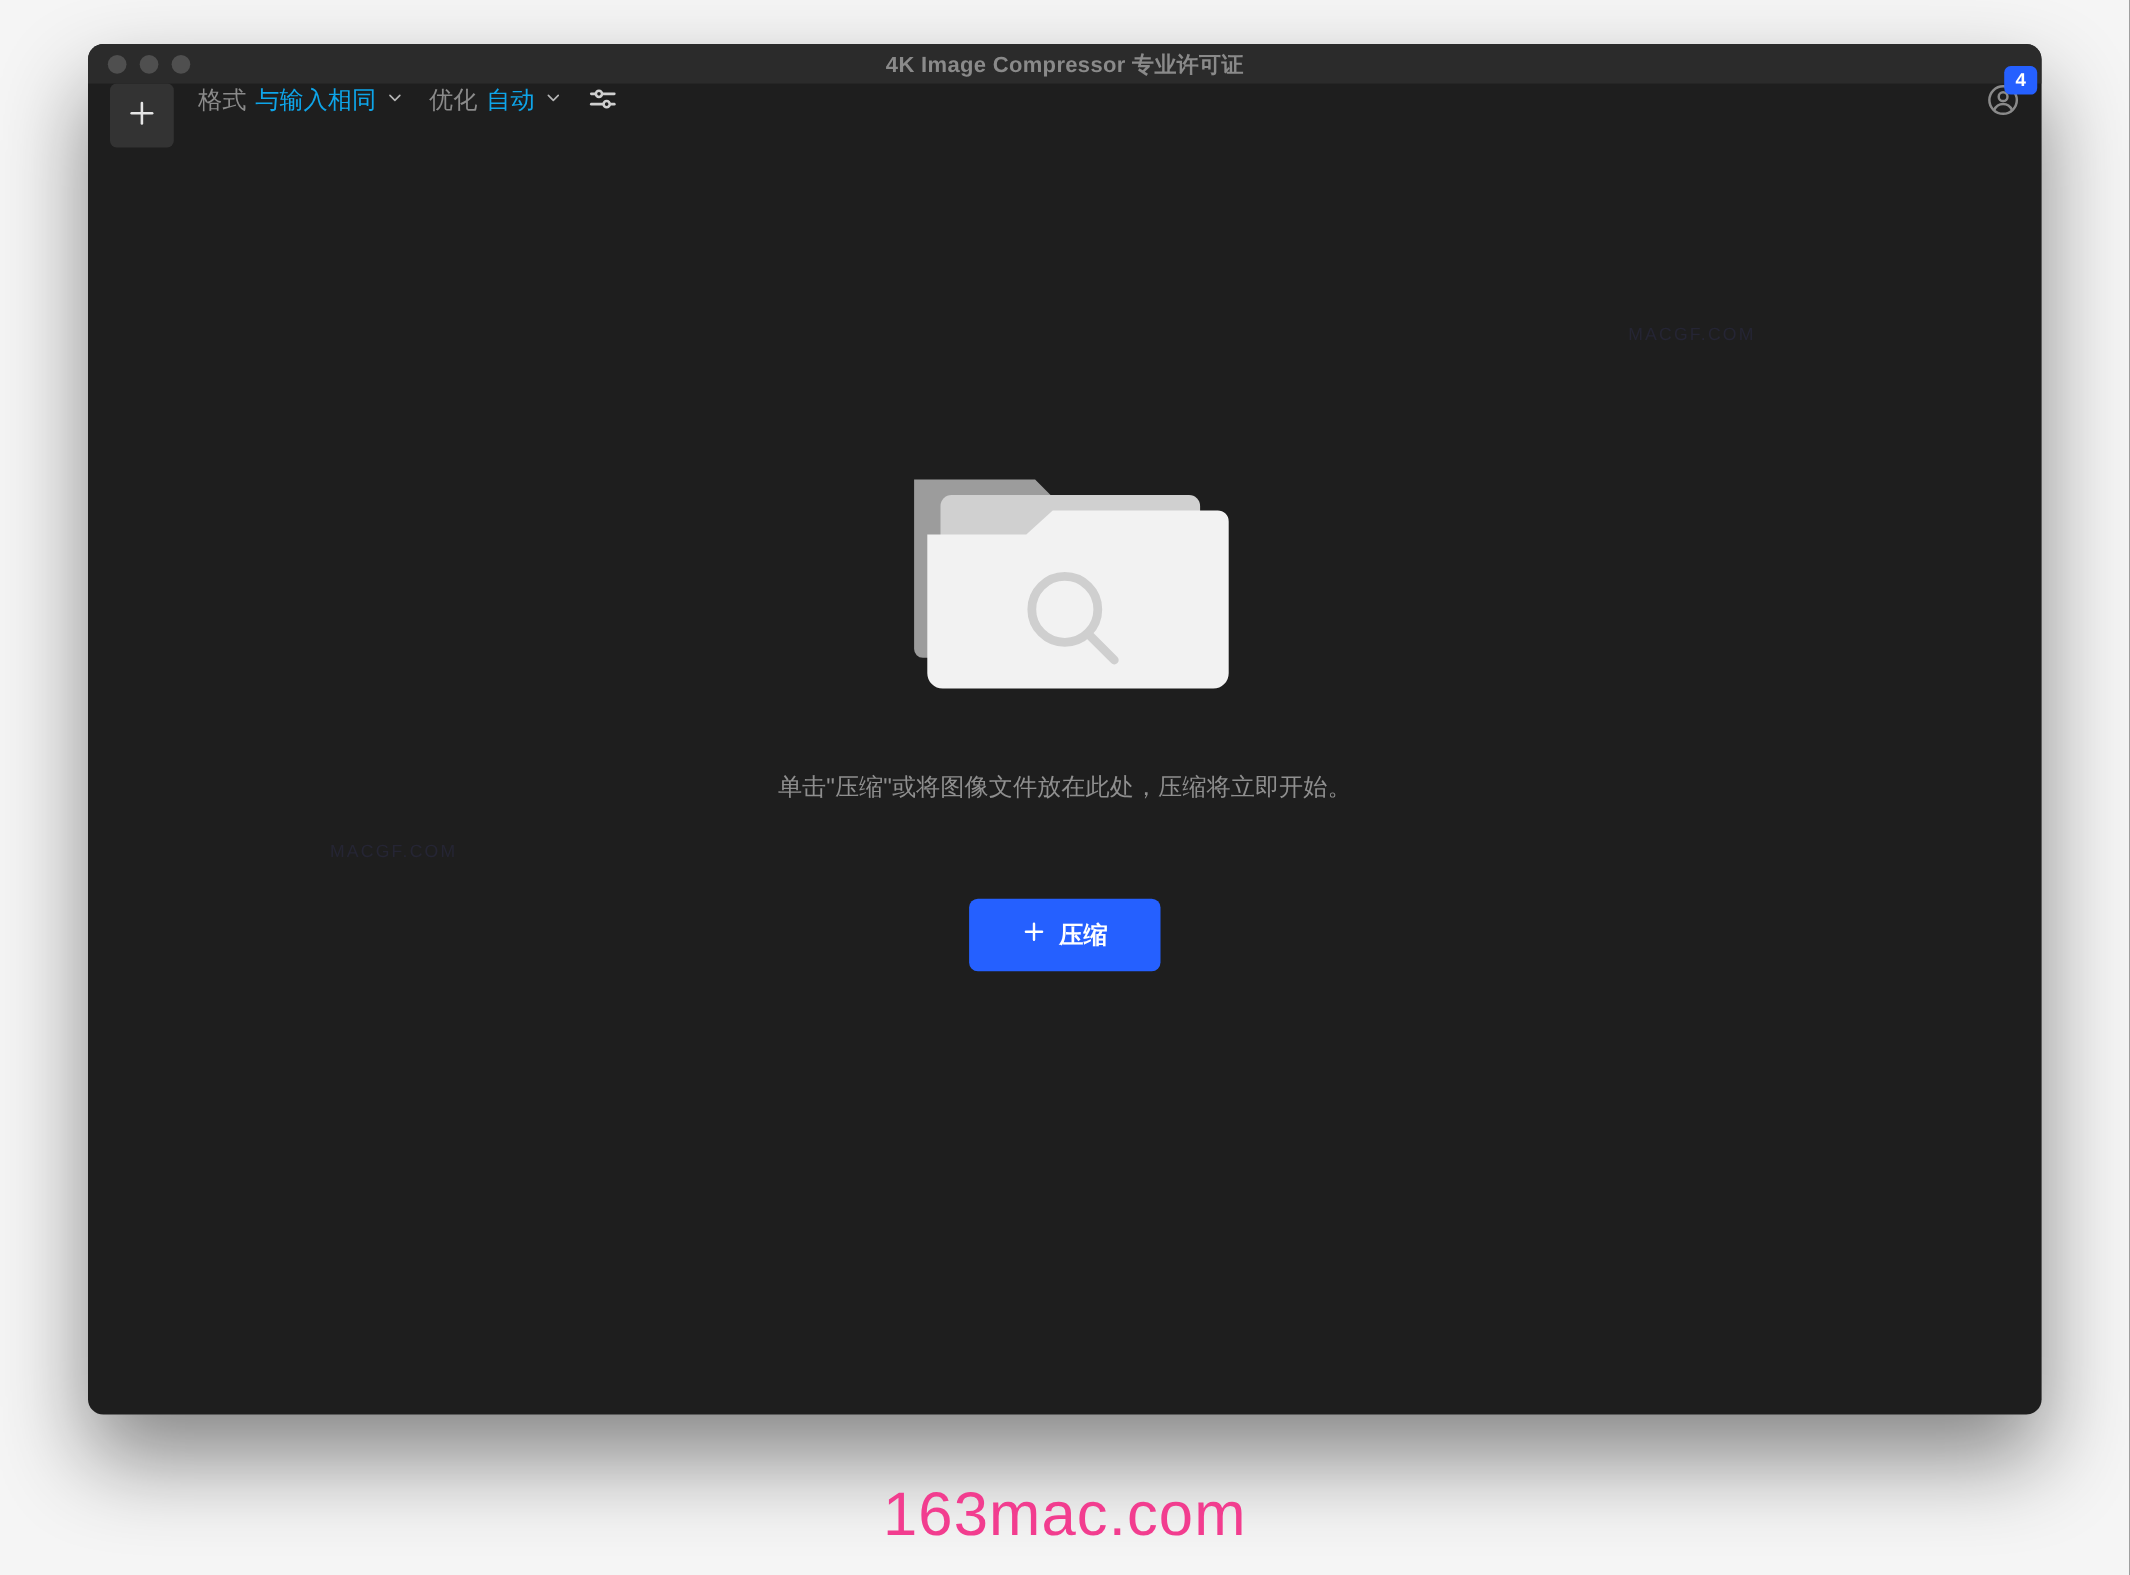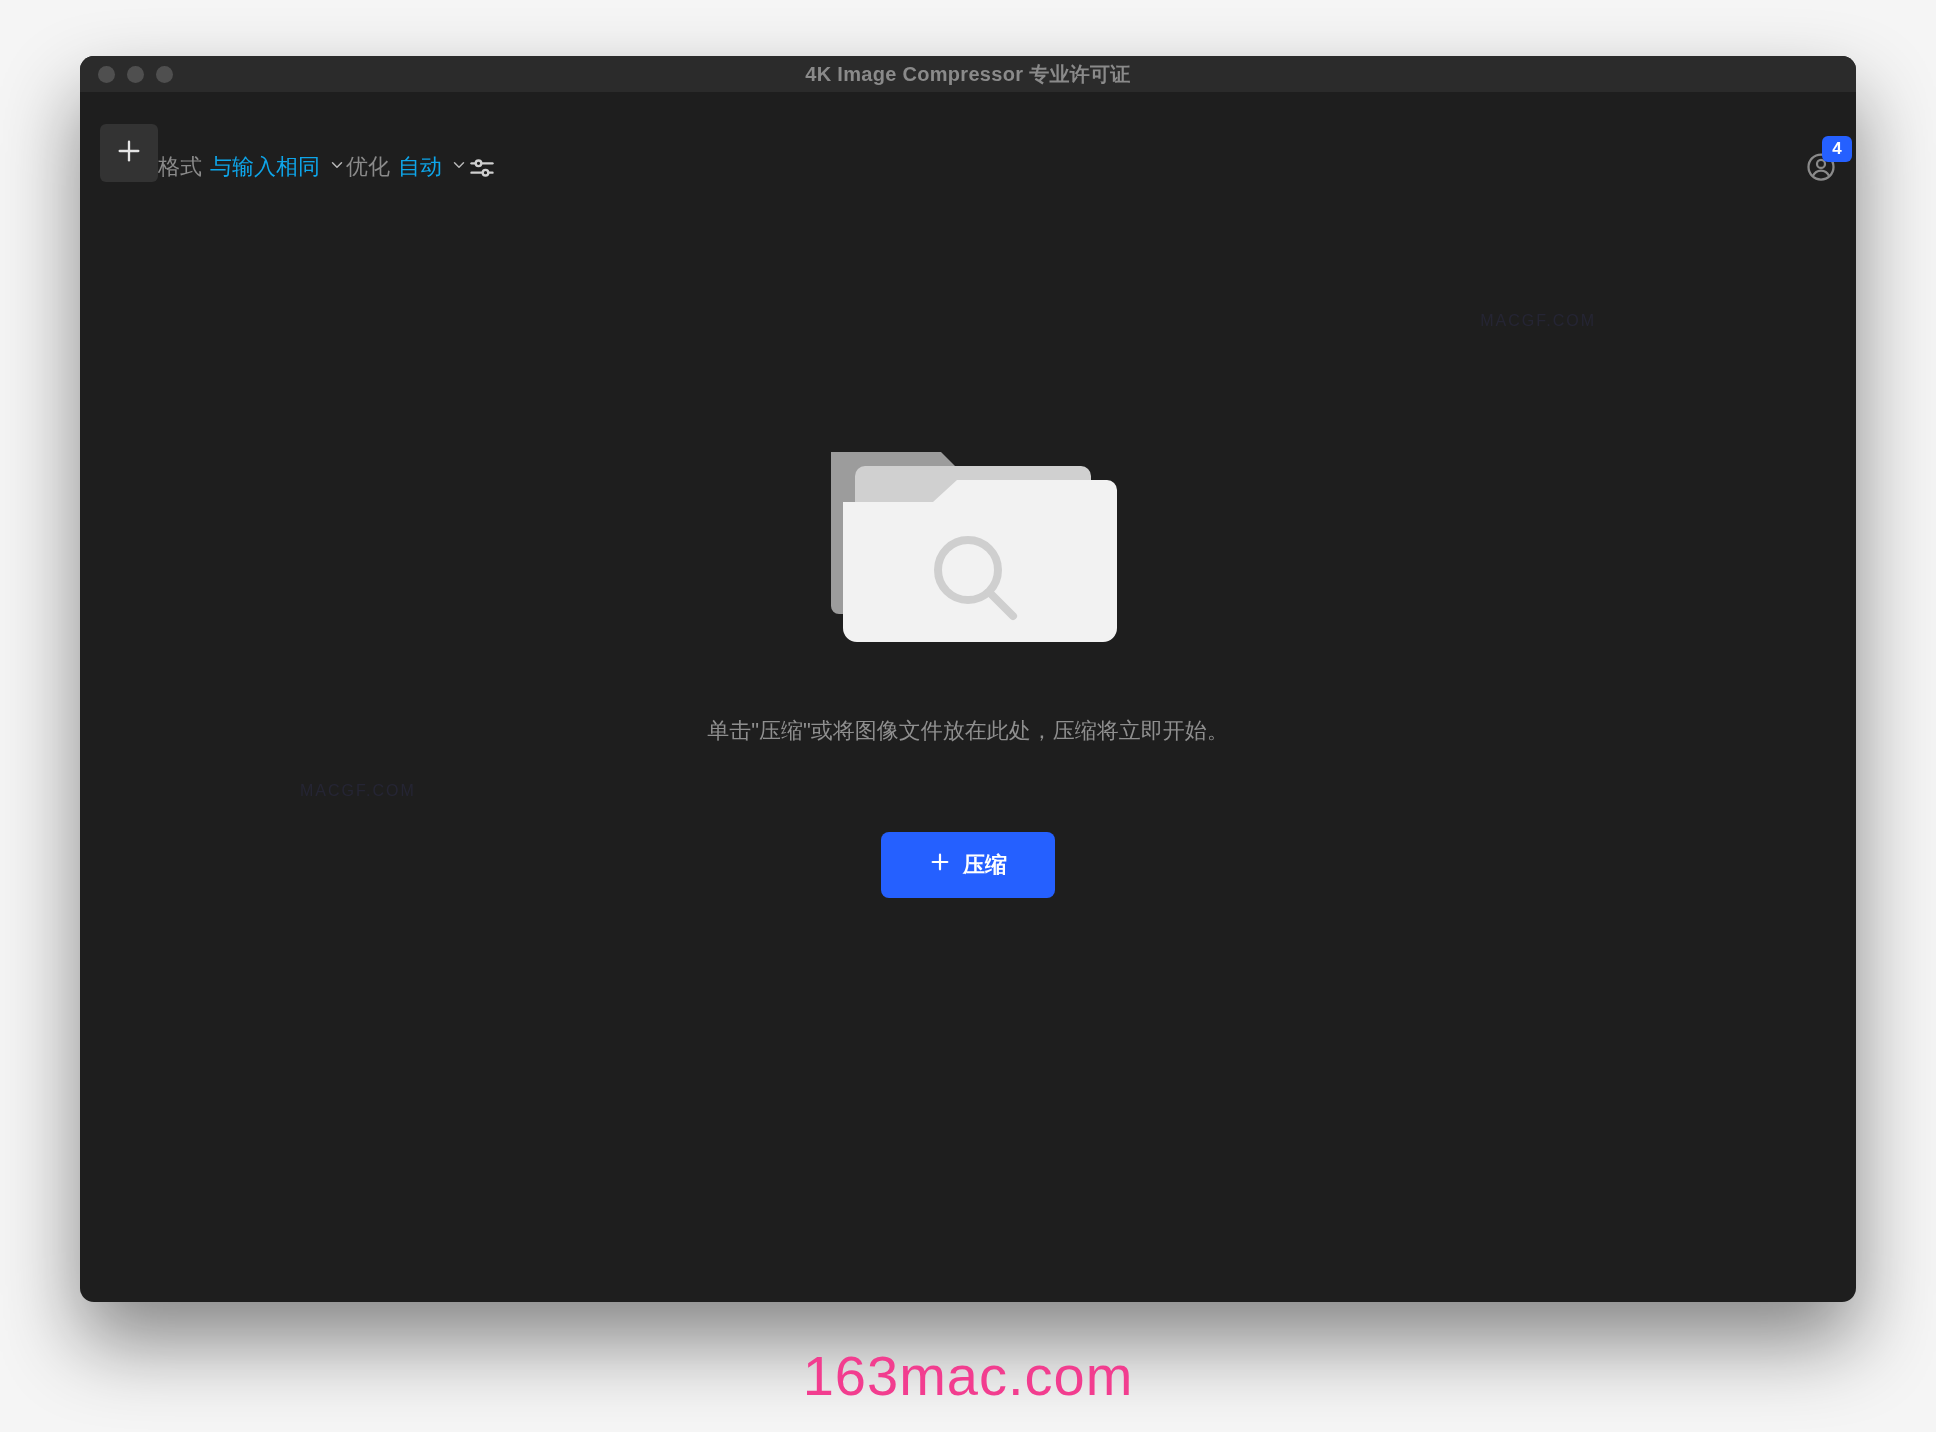--- a/index.html
+++ b/index.html
@@ -17,21 +17,20 @@
     top: 40px;
     left: 80px;
     width: 1776px;
     height: 1246px;
     background: #1e1e1e;
     border-radius: 14px;
     box-shadow: 0 40px 80px rgba(0,0,0,0.45);
     overflow: hidden;
     display: flex;
     flex-direction: column;
-    margin-top: 16px;
   }
   .titlebar {
     height: 36px;
     background: #2b2b2b;
     display: flex;
     align-items: center;
     position: relative;
   }
   .traffic-lights {
     position: absolute;
@@ -50,22 +49,23 @@
     color: #8a8a8a;
     font-size: 20px;
     font-weight: 600;
     letter-spacing: .3px;
   }
 
   
   .toolbar {
     height: 90px;
     display: flex;
-    align-items: flex-end;
+    align-items: flex-start;
     padding: 0 20px;
+    gap: 22px;
   }
   .btn-add {
     width: 58px; height: 58px;
     background: #333333;
     border-radius: 6px;
     display: flex; align-items: center; justify-content: center;
     cursor: pointer;
   }
   .btn-add svg { width: 28px; height: 28px; }
   .dropdown {

